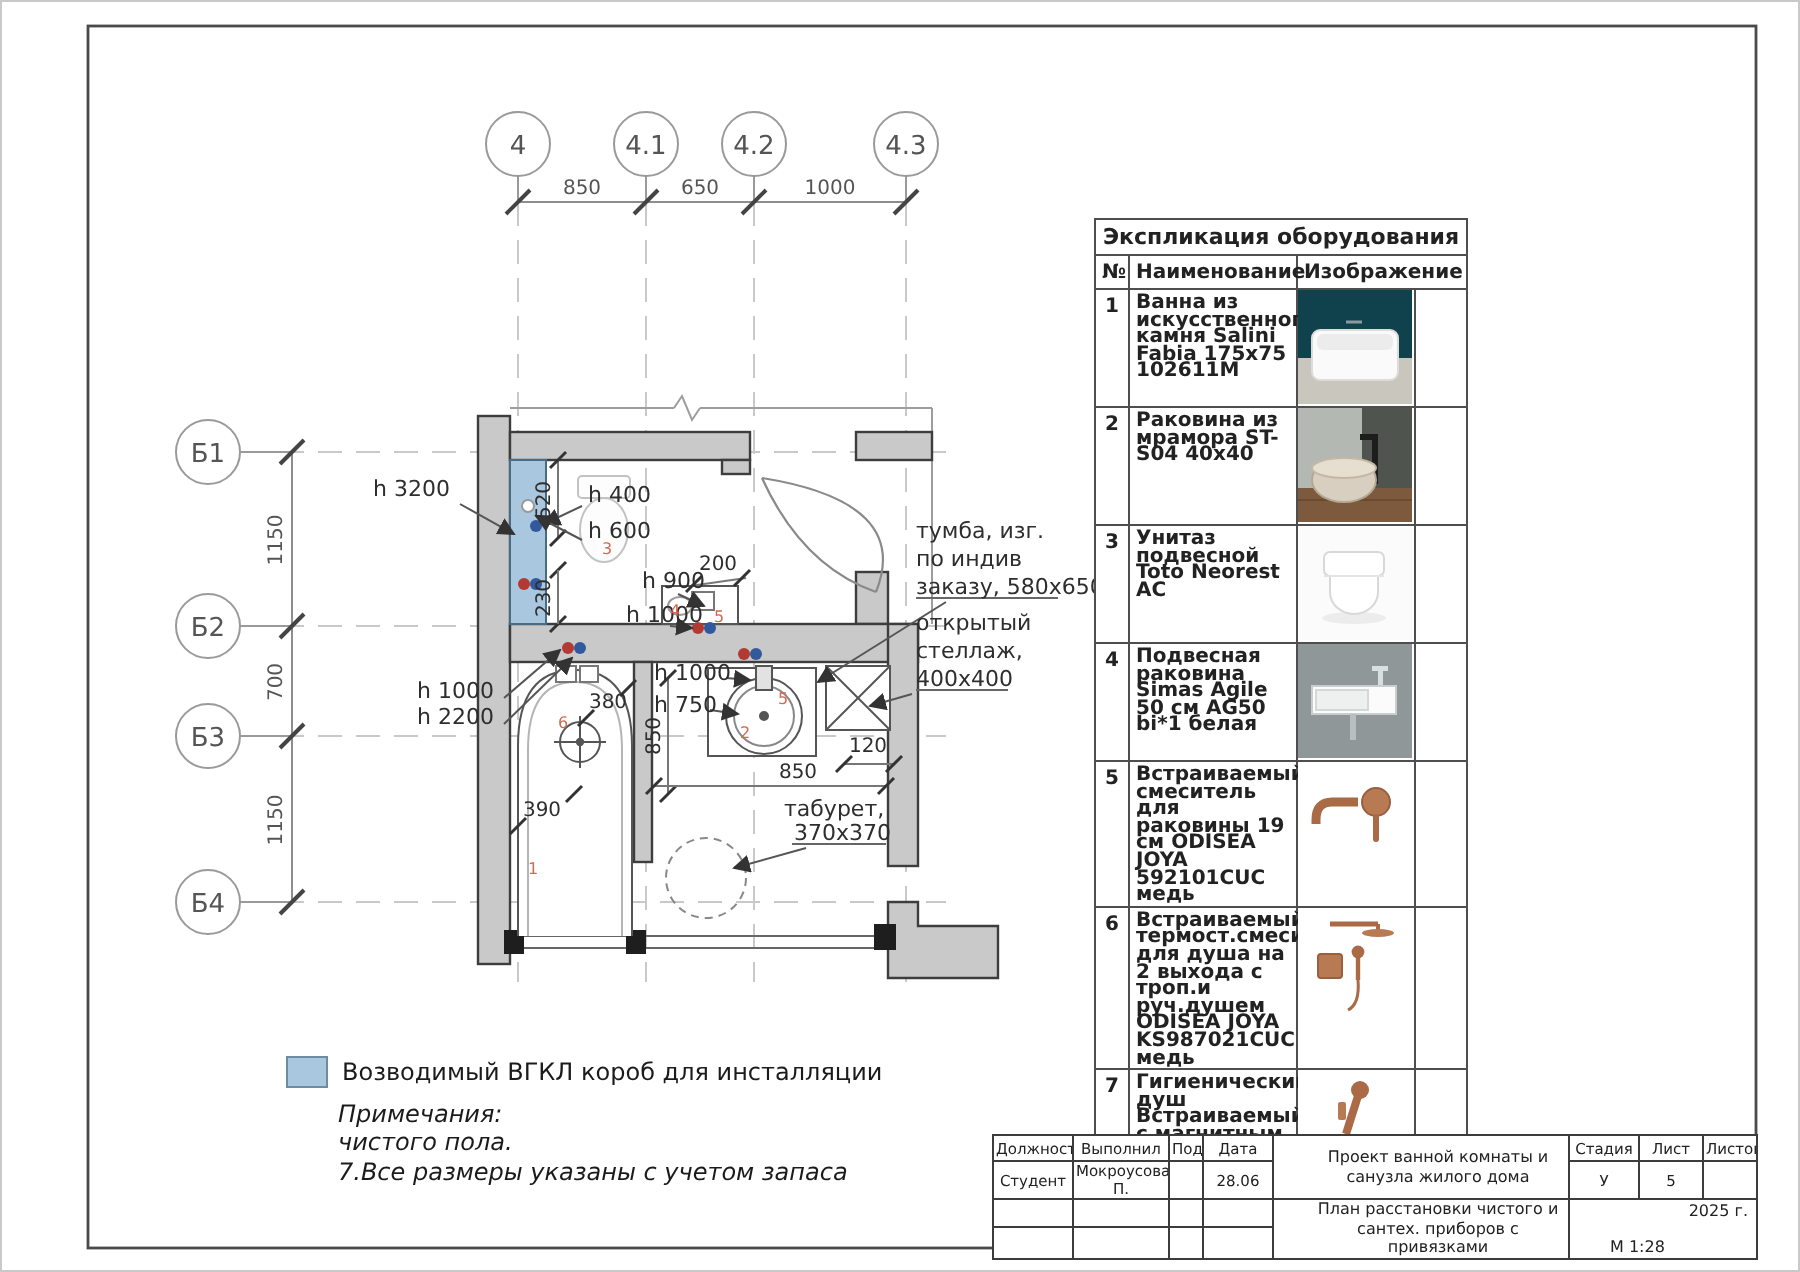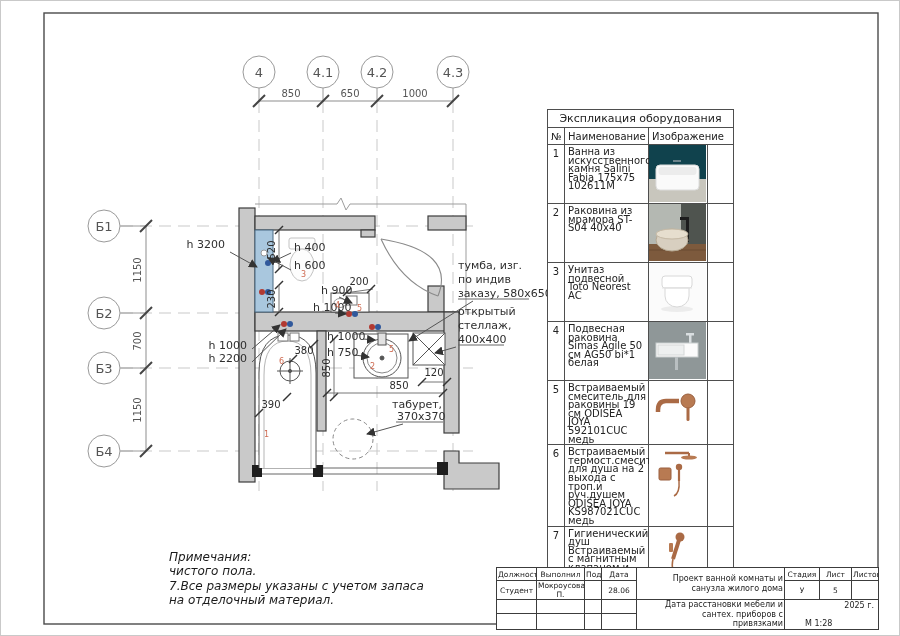--- a/index.html
+++ b/index.html
@@ -2,33 +2,33 @@
 <html><head>
 <meta charset="utf-8">
 <style>
   * { box-sizing: border-box; }
   body { margin:0; background:#e8e8e8; font-family:"DejaVu Sans",sans-serif; }
   .page { position:relative; width:900px; height:636px; background:#fff; border:1px solid #c9c9c9; overflow:hidden; }
   svg.plan { position:absolute; left:0; top:0; }
 
   
   table.eq { position:absolute; left:546px; top:108px; width:186px; border-collapse:collapse; table-layout:fixed; background:#fff; }
-  table.eq td, table.eq th { border:1px solid #4e4e4e; padding:0; vertical-align:top; color:#222; font-weight:400; }
+  table.eq td, table.eq th { border:1px solid #4e4e4e; padding:0; vertical-align:top; color:#222; font-weight:700; }
   .eq-title { text-align:center; font-size:11px; height:18px; vertical-align:middle !important; }
   .eq-head  { font-size:10px; height:17px; vertical-align:middle !important; padding:0 3px !important; }
   .eq-num   { font-size:10px; text-align:center; padding-top:3px !important; }
   .eq-name  { font-size:10px; line-height:8.6px; padding:3px 2px 0 3px !important; }
   .eq-img   { padding:0 !important; }
   .eq-img svg { display:block; }
   table.eq tr.row { height:59px; }
 
   
   table.tb { position:absolute; left:495px; top:566px; width:382px; border-collapse:collapse; table-layout:fixed; background:#fff; }
   table.tb td { border:1px solid #3c3c3c; font-size:7.5px; color:#222; text-align:center; vertical-align:middle; padding:0 1px; overflow:hidden; }
-  table.tb td.l { text-align:right; padding-left:18px; font-size:8px; line-height:9.5px; }
+  table.tb td.l { text-align:center; padding-left:18px; font-size:8px; line-height:9.5px; }
   .tb-year-scale { position:relative; }
   .tb-year  { position:absolute; top:1px; right:4px; font-size:8px; }
   .tb-scale { position:absolute; bottom:1px; left:20px; font-size:8px;margin-top:24px; }
 
   
   .legend { position:absolute; left:142px; top:527px; display:flex; align-items:center; }
   .legend .swatch { width:21px; height:16px; background:#a9c7de; border:1px solid #6d8ba1; margin-right:7px; }
   .legend .lab { font-size:12px; color:#1b1b1b; }
   .notes { position:absolute; left:168px; top:549px; font-size:12px; line-height:14.4px; color:#1b1b1b;font-style:italic; }
 </style>
@@ -412,25 +412,28 @@
               <circle cx="31" cy="10" r="4.5" fill="#aa6a45"></circle>
               <line x1="30" y1="13" x2="24" y2="32" stroke="#aa6a45" stroke-width="4"></line>
               <path d="M24,32 q-3,14 6,16 q8,2 8,-6" stroke="#aa6a45" stroke-width="1.6" fill="none"></path>
             </svg>
     </td>
           <td></td>
   </tr>
 </tbody>
     </table>
 
+<div class="legend">
+  <div class="swatch"></div>
+  <div class="lab">Возводимый ВГКЛ короб для инсталляции</div>
+</div>
 <div class="notes">
   <div>Примечания:</div>
   <div>чистого пола.</div>
   <div>7.Все размеры указаны с учетом запаса</div>
-  <div>на отделочный материал.</div>
 </div>
 
 <table class="tb">
   <colgroup>
     <col style="width:40px">
         <col style="width:48px">
         <col style="width:17px">
         <col style="width:35px">
     <col style="width:148px">
         <col style="width:35px">
@@ -455,21 +458,21 @@
     <td>28.06</td>
     <td>У</td>
     <td>5</td>
     <td></td>
   </tr>
   <tr style="height:14px">
     <td></td>
           <td></td>
           <td></td>
           <td></td>
-    <td class="l" rowspan="2">Дата расстановки мебели и сантех. приборов с привязками</td>
+    <td class="l" rowspan="2">План расстановки чистого и сантех. приборов с привязками</td>
     <td class="tb-year-scale" colspan="3" rowspan="2">
       <span class="tb-year">2025 г.</span>
       <span class="tb-scale">М 1:28</span>
     </td>
   </tr>
   <tr style="height:15px">
     <td></td>
           <td></td>
           <td></td>
           <td></td>

